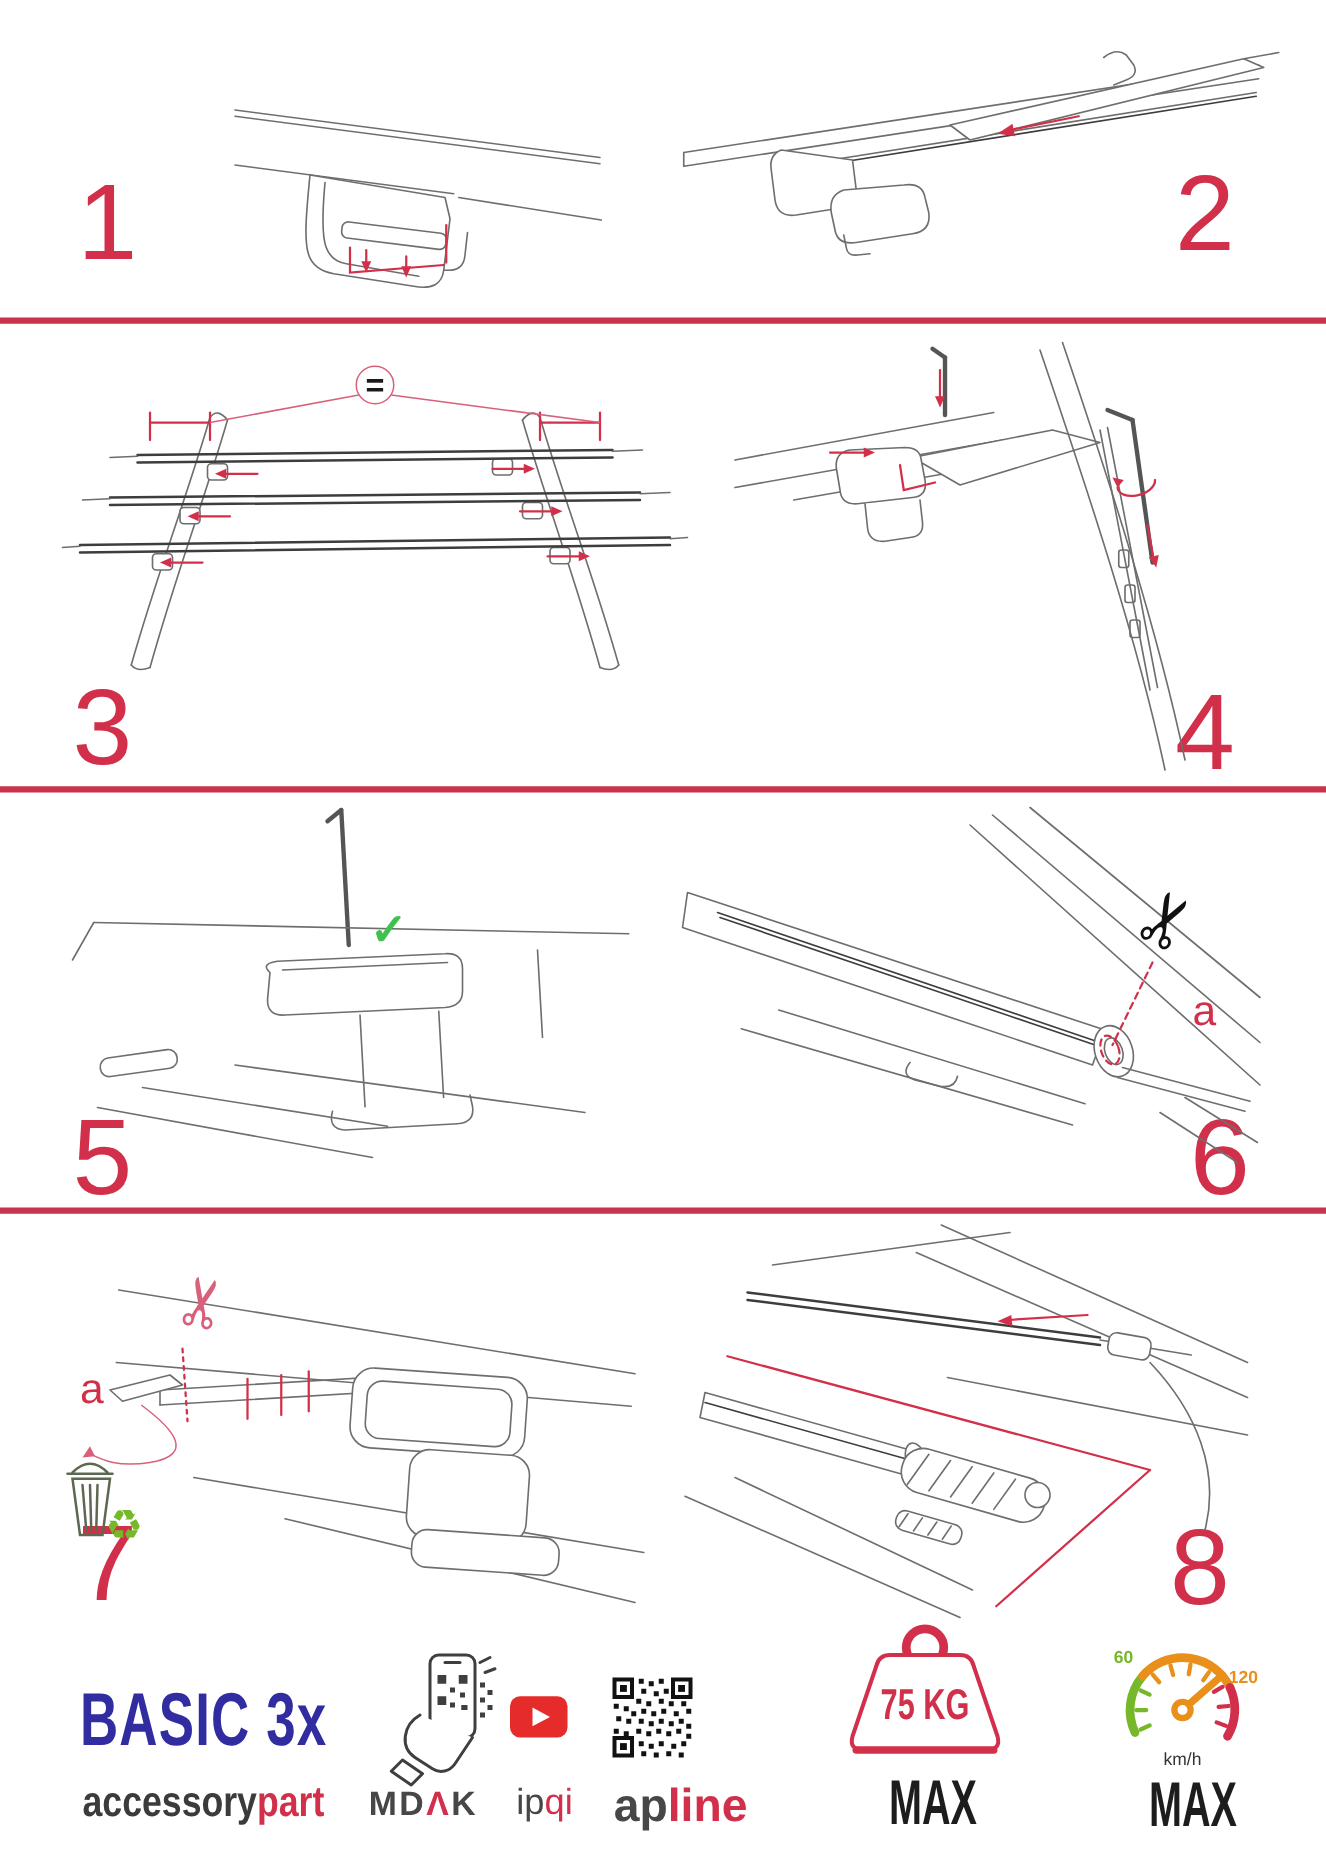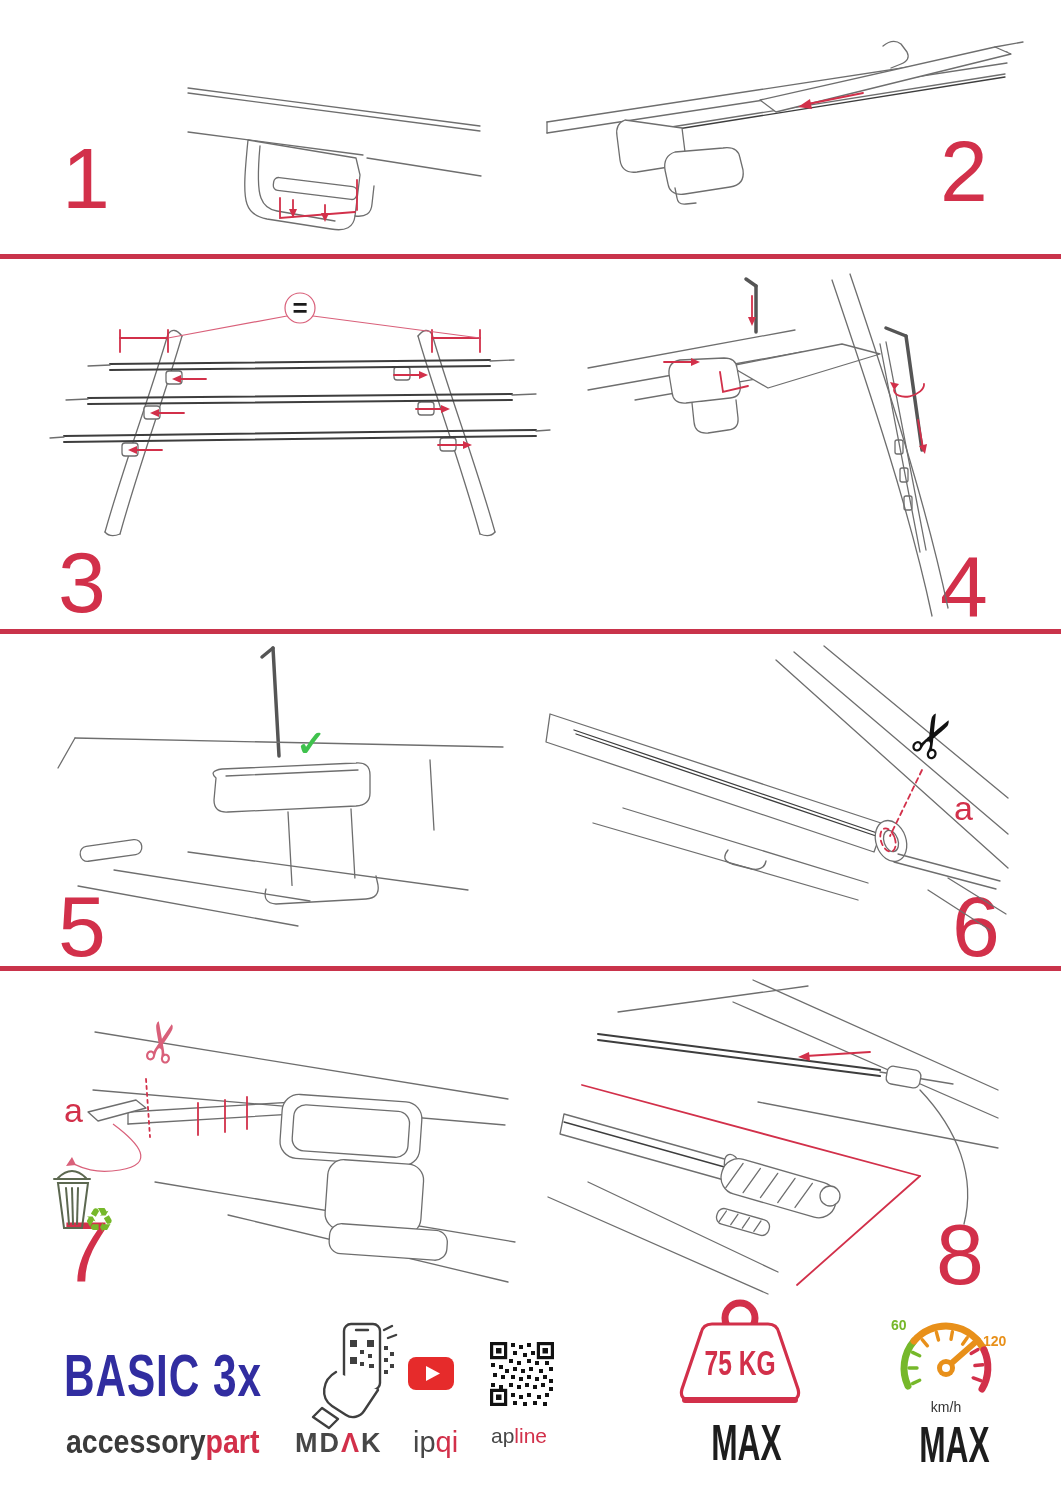--- a/index.html
+++ b/index.html
@@ -18,21 +18,21 @@
   .product{position:absolute;left:64px;top:1340px;font-size:46px;font-weight:bold;color:#312da0;
            letter-spacing:1px;transform:scale(0.92,1.3);transform-origin:top left;white-space:nowrap;}
   .brand{position:absolute;left:66px;top:1422px;font-size:31px;font-weight:bold;
          transform:scale(0.92,1.1);transform-origin:top left;white-space:nowrap;}
   .brand .b1{color:#3b3b3b;} .brand .b2{color:#d2304a;}
   .mdak{position:absolute;left:295px;top:1428px;font-size:27px;font-weight:bold;letter-spacing:2px;
         color:#474747;white-space:nowrap;}
   .mdak .lam{color:#d2304a;}
   .ipqi{position:absolute;left:413px;top:1426px;font-size:29px;color:#474747;white-space:nowrap;text-align:center;}
   .ipqi .r{color:#d2304a;}
-  .apline{position:absolute;left:491px;top:1424px;font-size:21px;color:#474747;white-space:nowrap;}
+  .apline{position:absolute;left:491px;top:1424px;font-size:37px;color:#474747;white-space:nowrap;font-weight:bold;}
   .apline .r{color:#d2304a;}
   .max{position:absolute;font-size:44px;font-weight:bold;color:#1d1d1d;
        transform:scale(0.72,1.15);transform-origin:top center;}
 </style>
 </head>
 <body>
 
 <div id="page">
 
   <div class="stepnum" style="left:62px;top:135px;">1</div>

